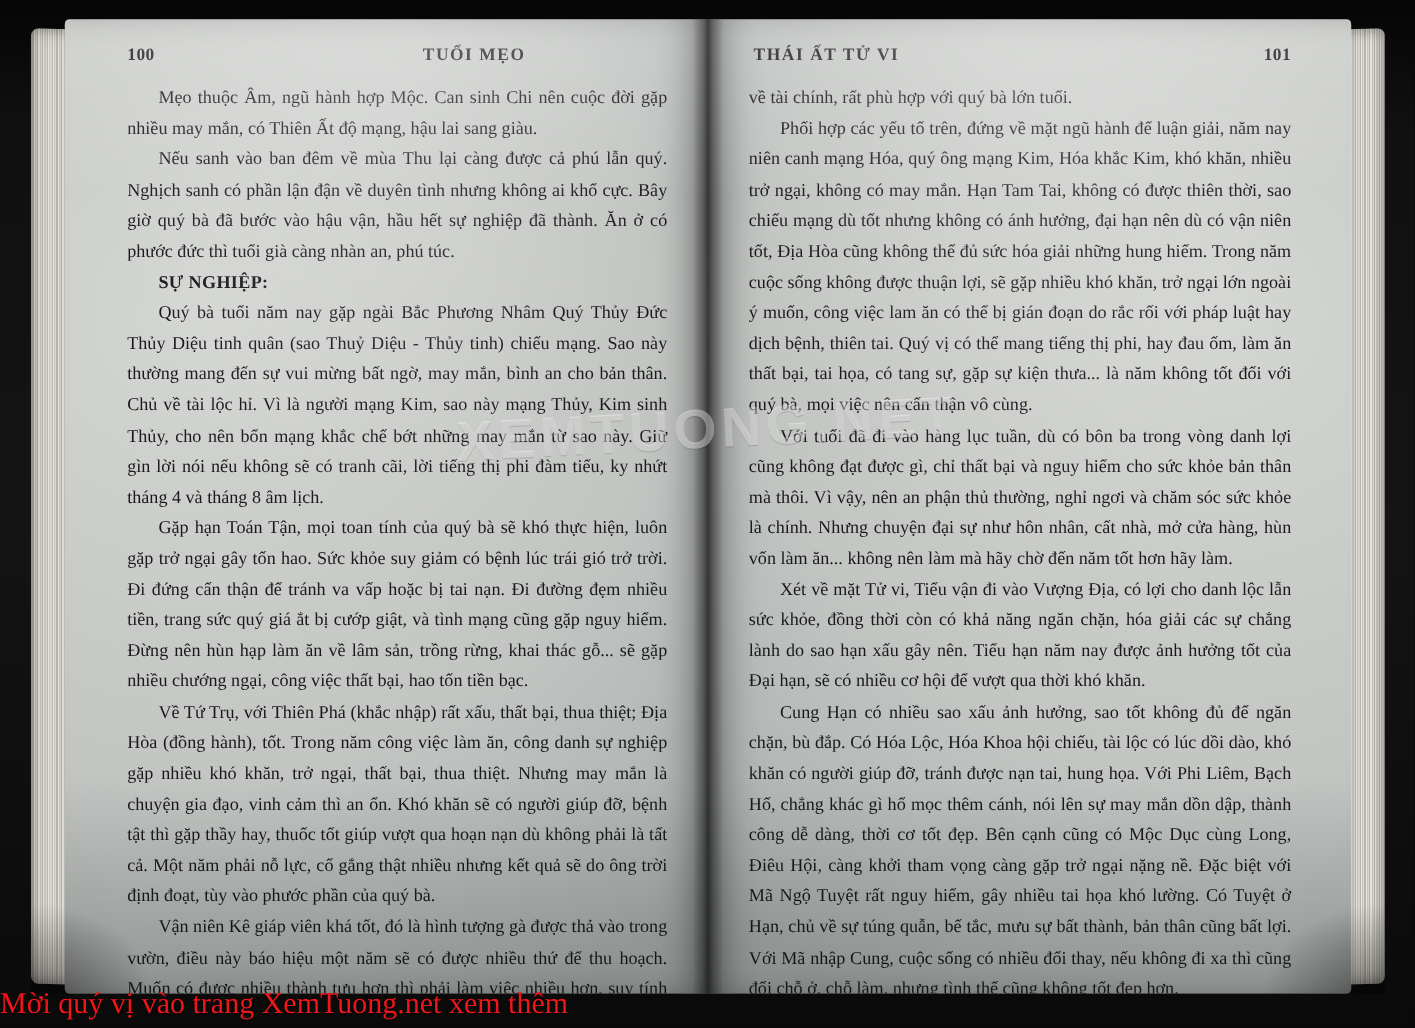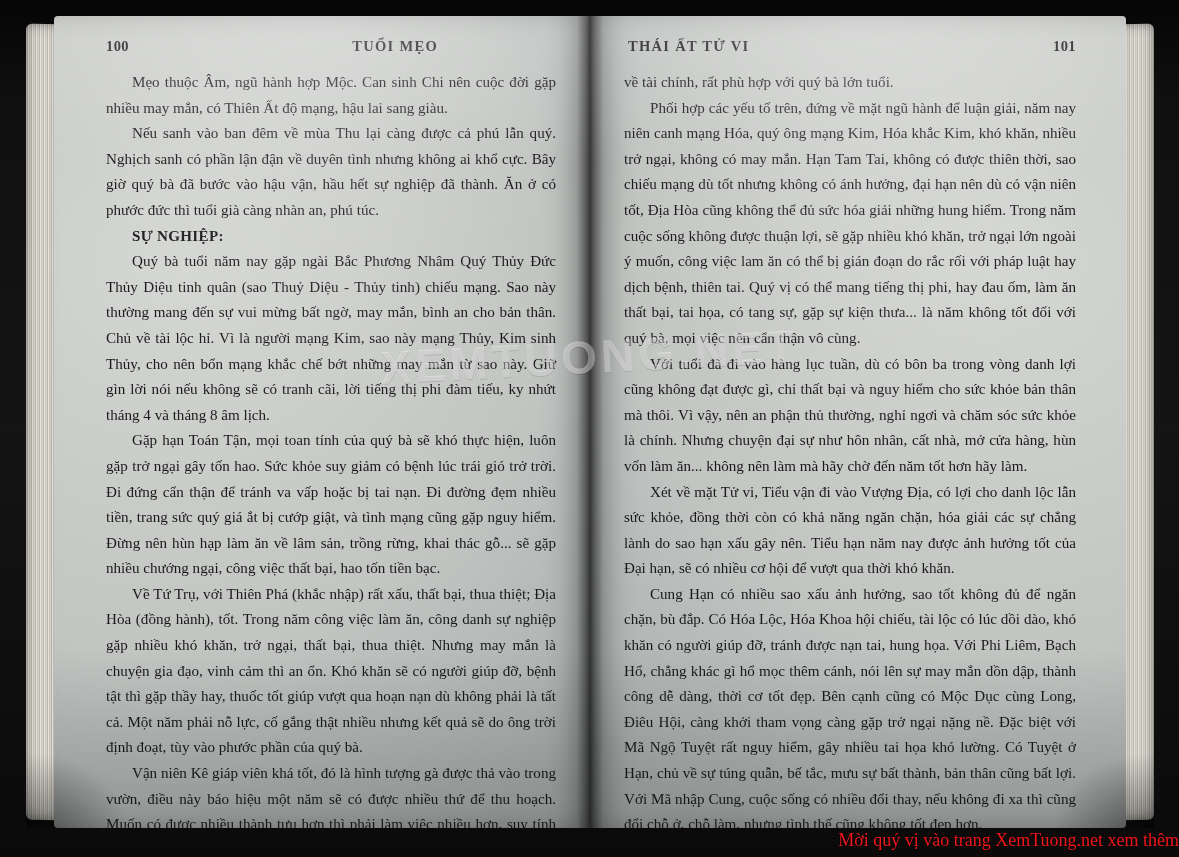--- a/index.html
+++ b/index.html
@@ -183,23 +183,23 @@
     z-index: 6;
     pointer-events: none;
     white-space: nowrap;
     font-family: "Liberation Sans", sans-serif;
   }
   
   .promo {
     position: absolute;
     left: 0; right: 0;
     bottom: 6px;
-    text-align: right;
+    text-align: left;
     color: #f0151b;
-    font-size: 18px;
+    font-size: 25px;
     font-family: "Liberation Serif", serif;
     z-index: 12;
     text-shadow: 0 1px 1px rgba(0,0,0,.5);
   }
   .corner-shadow {
     position: absolute;
     z-index: 7;
     pointer-events: none;
   }
   .cs-bl {

